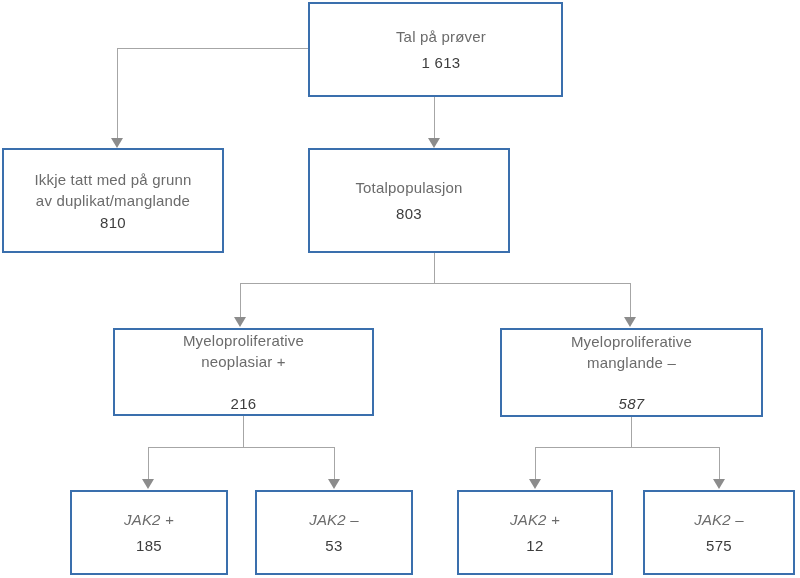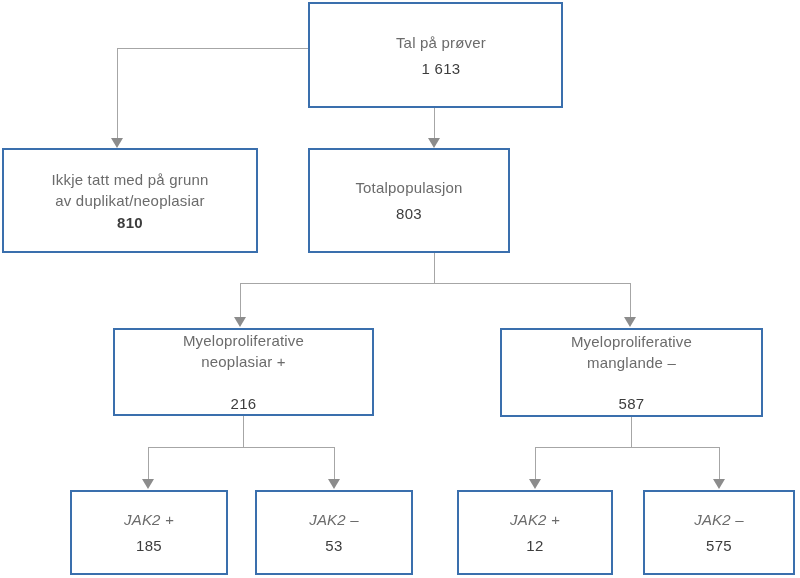--- a/index.html
+++ b/index.html
@@ -83,33 +83,33 @@
 
   <div class="arrow" style="left:111px; top:138px;"></div>
   <div class="arrow" style="left:428px; top:138px;"></div>
   <div class="arrow" style="left:234px; top:317px;"></div>
   <div class="arrow" style="left:624px; top:317px;"></div>
   <div class="arrow" style="left:142px; top:479px;"></div>
   <div class="arrow" style="left:328px; top:479px;"></div>
   <div class="arrow" style="left:529px; top:479px;"></div>
   <div class="arrow" style="left:713px; top:479px;"></div>
 
-  <div class="node" style="left:308px; top:2px; width:255px; height:106px;padding-left:11px;">
+  <div class="node" style="left:308px; top:2px; width:255px; height:95px;padding-left:11px;">
     <div class="label">
       <div>Tal på prøver</div>
     </div>
     <div class="value">1 613</div>
   </div>
 
-  <div class="node" style="left:2px; top:148px; width:256px; height:105px;">
+  <div class="node" style="left:2px; top:148px; width:222px; height:105px;">
     <div class="label">
       <div>Ikkje tatt med på grunn</div>
-      <div>av duplikat/neoplasiar</div>
+      <div>av duplikat/manglande</div>
     </div>
-    <div class="value" style="margin-top:1px;font-weight:bold;">810</div>
+    <div class="value" style="margin-top:1px;">810</div>
   </div>
 
   <div class="node" style="left:308px; top:148px; width:202px; height:105px;">
     <div class="label">
       <div>Totalpopulasjon</div>
     </div>
     <div class="value">803</div>
   </div>
 
   <div class="node" style="left:113px; top:328px; width:261px; height:88px;">
@@ -118,21 +118,21 @@
       <div>neoplasiar +</div>
     </div>
     <div class="value" style="margin-top:21px;">216</div>
   </div>
 
   <div class="node" style="left:500px; top:328px; width:263px; height:89px;">
     <div class="label">
       <div>Myeloproliferative</div>
       <div>manglande –</div>
     </div>
-    <div class="value" style="margin-top:20px;">587</div>
+    <div class="value" style="margin-top:20px;font-style:italic;">587</div>
   </div>
 
   <div class="node" style="left:70px; top:490px; width:158px; height:85px;">
     <div class="label">
       <div class="italic">JAK2 +</div>
     </div>
     <div class="value">185</div>
   </div>
 
   <div class="node" style="left:255px; top:490px; width:158px; height:85px;">

